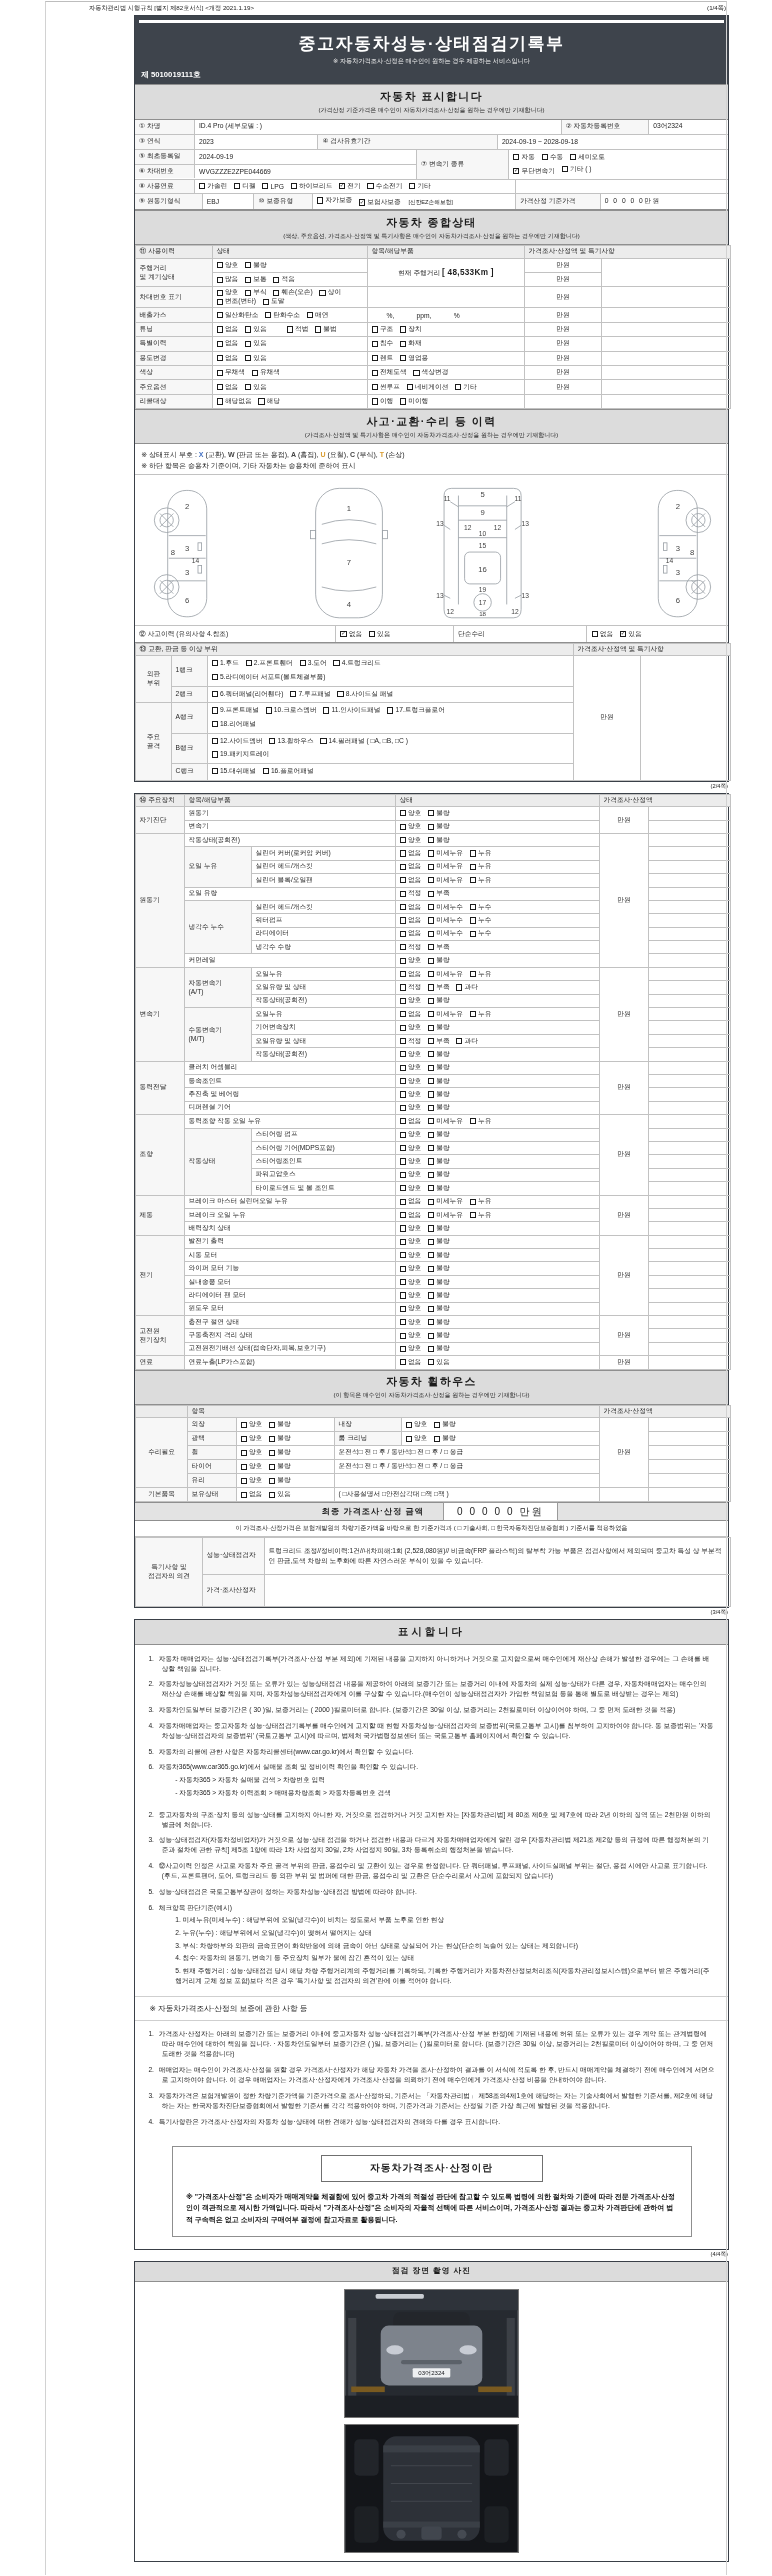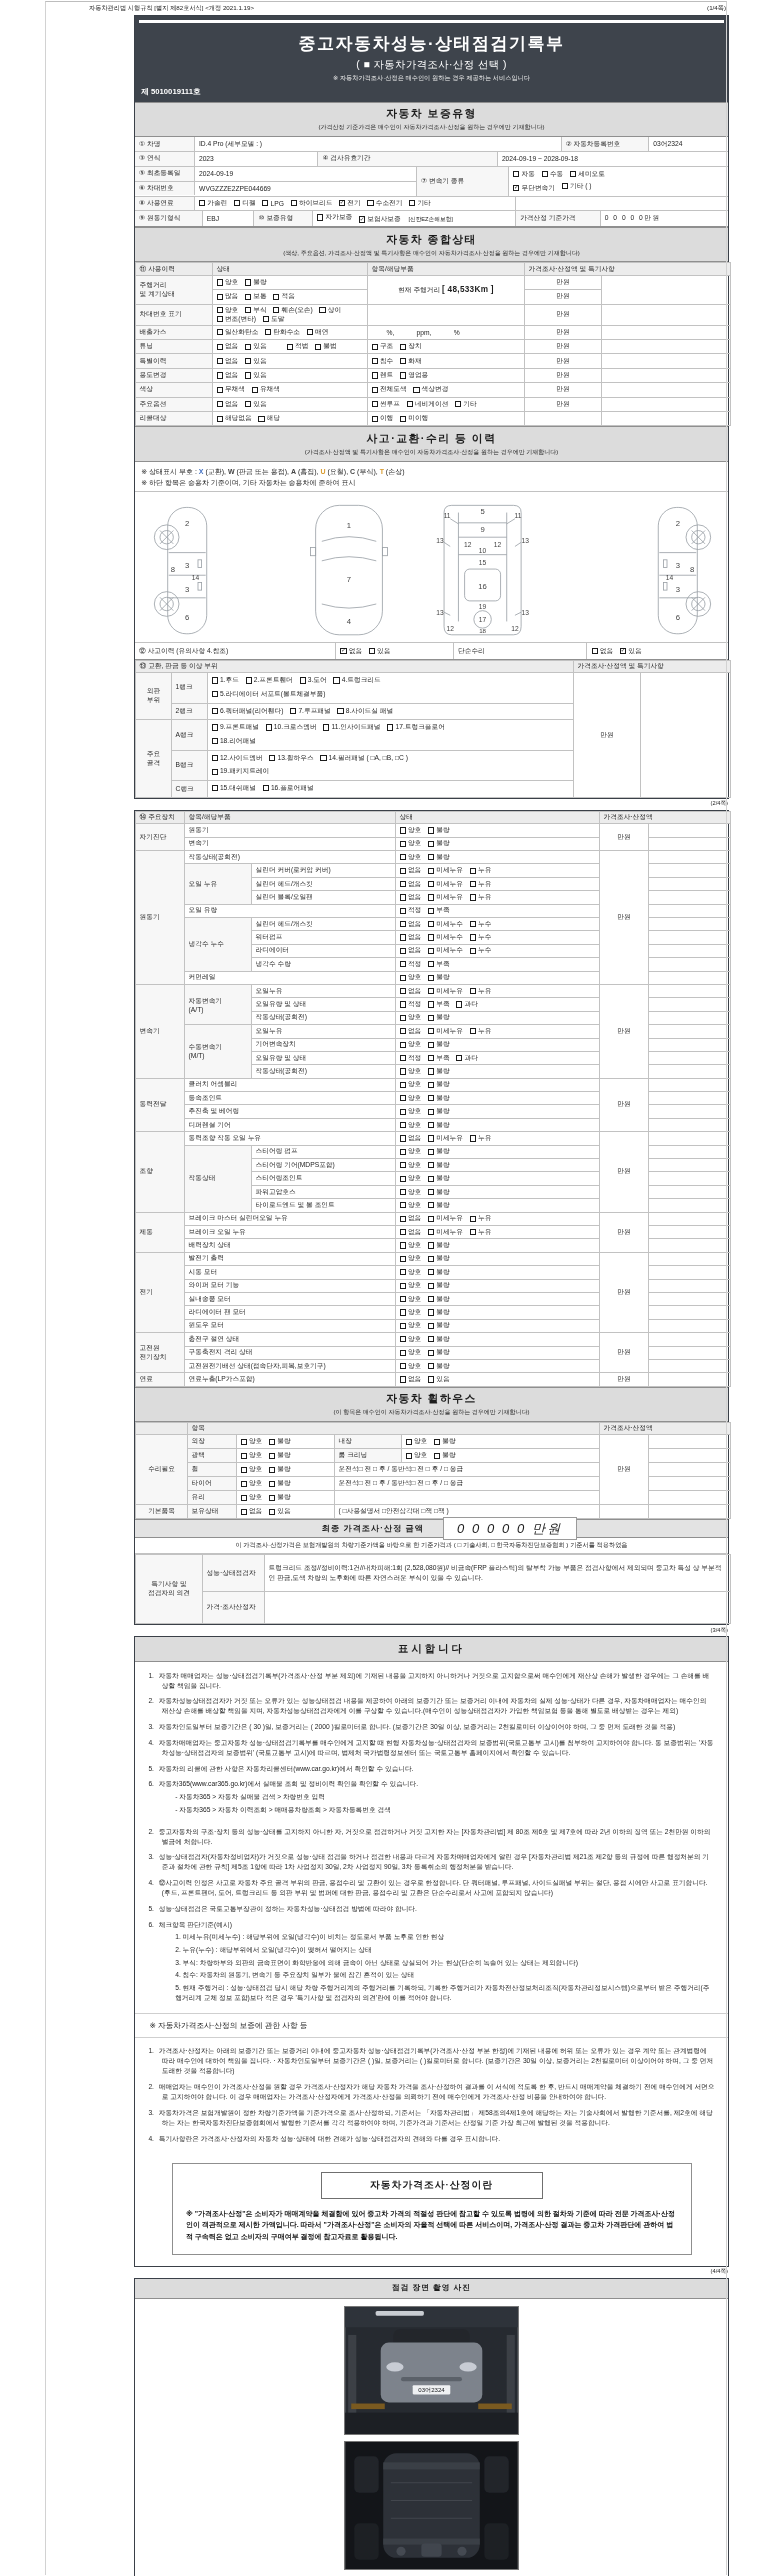--- a/index.html
+++ b/index.html
@@ -67,21 +67,21 @@
   .legend .l2 { display:block; }
   .diagram { border-bottom:0.5px solid #c2c2c2; background:#fff; }
   .diagram svg { display:block; margin:0 auto; }
   .acc-history { display:flex; border-bottom:0.5px solid #8f8f8f; min-height:16.5px; }
   .ah { padding:2.6px 4.1px; display:flex; align-items:center; border-left:0.5px solid #c2c2c2; font-size:6.7px; }
   .ah:first-child { border-left:none; background:#fff; }
 
   
   .final-row { display:flex; align-items:center; background:#e3e3e3; border-top:0.5px solid #8f8f8f; border-bottom:0.5px solid #8f8f8f; height:18.5px; }
   .fp-label { width:289px; text-align:right; font-size:8.2px; font-weight:bold; letter-spacing:1px; }
-  .fp-val { margin-left:18.5px; background:#fff; border:0.5px solid #9a9a9a; padding:1.5px 13.4px; font-size:13px; letter-spacing:2.1px;font-style:italic; }
+  .fp-val { margin-left:18.5px; background:#fff; border:0.5px solid #9a9a9a; padding:1.5px 13.4px; font-size:10px; letter-spacing:2.1px; }
   .basis { text-align:center; font-size:6.2px; padding:3.1px 0; border-bottom:0.5px solid #c2c2c2; }
   .opinion-tbl td { vertical-align:middle; }
   .op-text { font-size:6.4px; line-height:1.55; padding:3.1px 5.2px; }
 
   
   .notice-head { background:#dcdcdc; border-bottom:0.5px solid #8f8f8f; text-align:center; font-size:10.3px; font-weight:bold; letter-spacing:3.1px; padding:5.2px 0; }
   .notice-sec { font-size:7.7px; padding:7.2px 0 6.2px 14.4px; border-bottom:0.5px solid #cfcfcf; }
   .notice-body { padding:8.2px 13.4px 4.1px 13.4px; }
   .ni { display:block; font-size:6.7px; line-height:1.5; margin-bottom:5.7px; padding-left:13.4px; text-indent:-13.4px; }
   .ni .nn { display:inline-block; width:10.3px; text-indent:0; }
@@ -106,27 +106,26 @@
   <span>자동차관리법 시행규칙 [별지 제82호서식] &lt;개정 2021.1.19&gt;</span>
   <span>(1/4쪽)</span>
 </div>
 
 <div class="form">
 
   <div class="pagebox">
     <div class="dark-head">
       <div class="stripe"></div>
       <div class="dh-title">중고자동차성능·상태점검기록부</div>
-      <div class="dh-sub">( ■ 자동차가격조사·산정 선택 )</div>
       <div class="dh-note">※ 자동차가격조사·산정은 매수인이 원하는 경우 제공하는 서비스입니다</div>
       <div class="dh-no">제 5010019111호</div>
     </div>
 
     <div class="sec-head">
-      <div class="sec-title">자동차 보증유형</div>
+      <div class="sec-title">자동차 표시합니다</div>
       <div class="sec-note">(가격산정 기준가격은 매수인이 자동차가격조사·산정을 원하는 경우에만 기재합니다)</div>
     </div>
 
     <div class="basic-table">
       <div class="brow">
         <div class="bc bl" style="width:59px">① 차명</div>
         <div class="bc" style="width:368px">ID.4 Pro (세부모델 : )</div>
         <div class="bc bl" style="width:88px">② 자동차등록번호</div>
         <div class="bc" style="width:80px">03어2324</div>
       </div>

